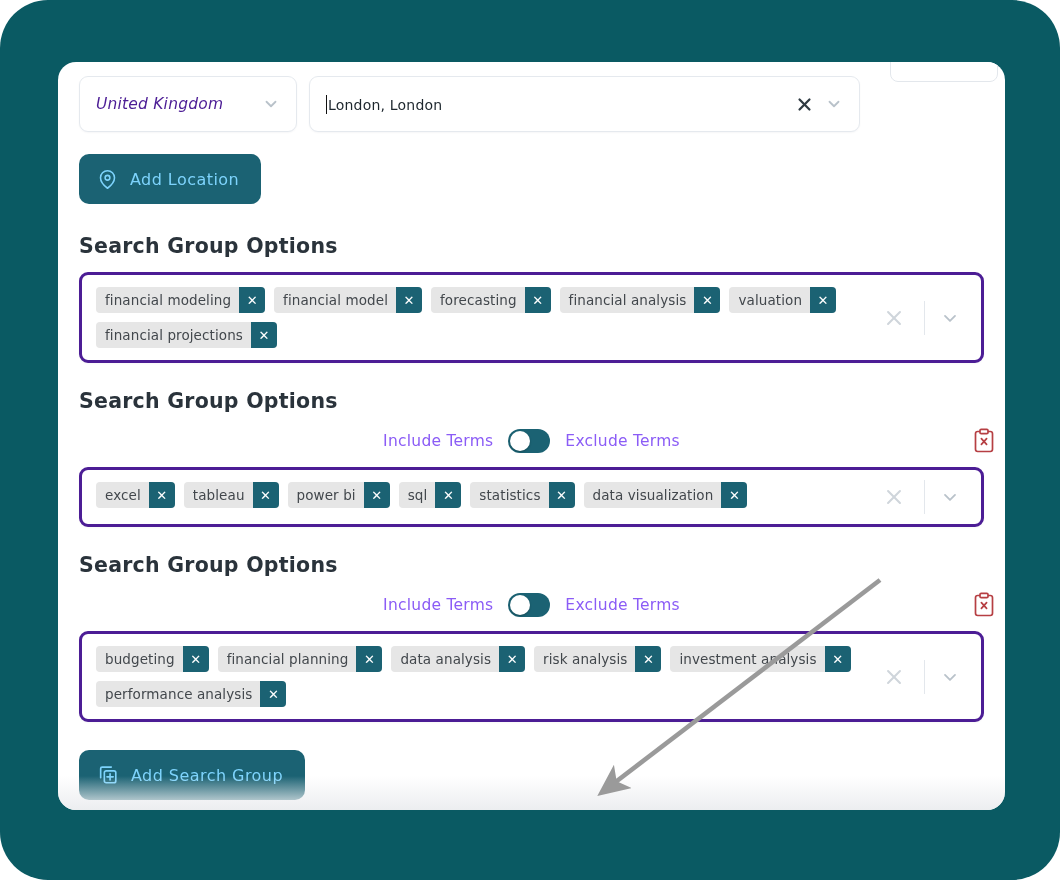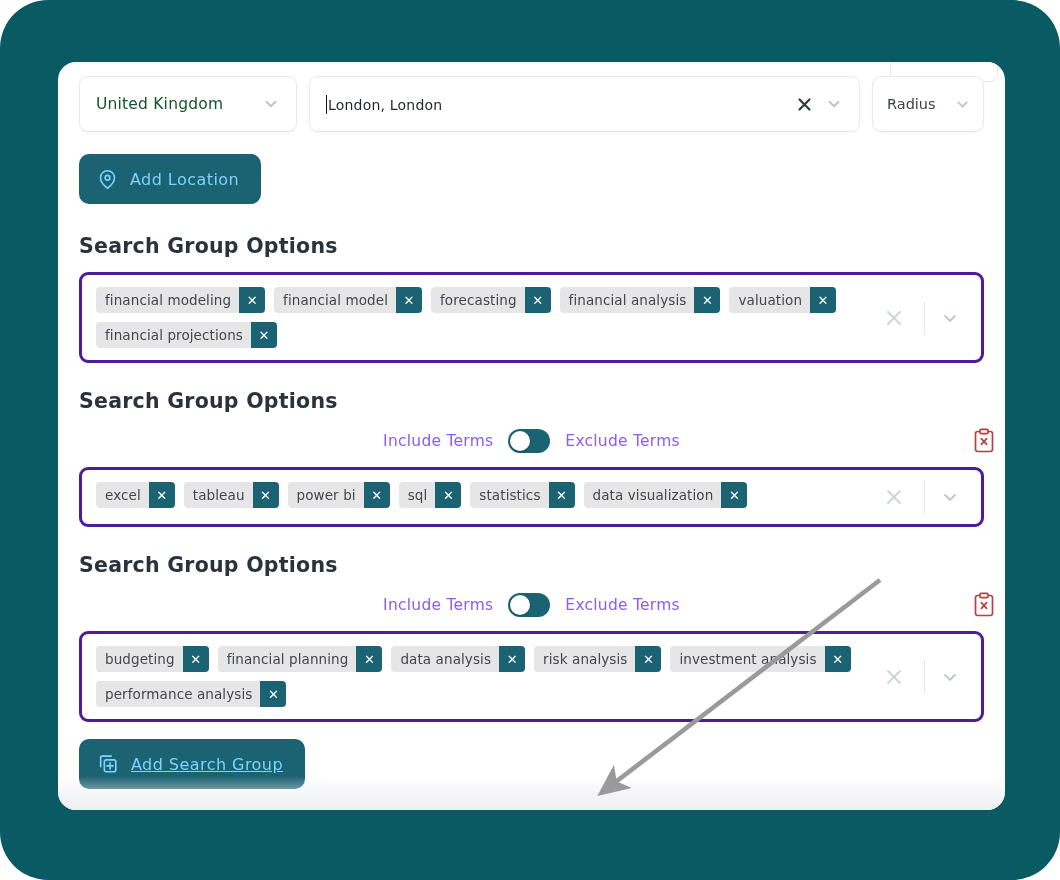--- a/index.html
+++ b/index.html
@@ -64,21 +64,21 @@
     align-items: center;
     box-shadow: 0 1px 2px rgba(16,24,40,.04);
   }
   .country-select {
     width: 218px;
     padding: 0 14px 0 16px;
     justify-content: space-between;
     cursor: pointer;
   }
   .country-select .label {
-    font-size: 15.5px; color: #14532d; letter-spacing: .2px;
+    font-size: 15.5px; color: #4c1d95; letter-spacing: .2px; font-style: italic;
   }
   .city-input {
     width: 551px;
     padding: 0 14px 0 16px;
     justify-content: space-between;
     gap: 6px;
   }
   .city-input .val {
     flex: 1;
     font-size: 14px; color: #1d262d; letter-spacing: .2px;
@@ -281,28 +281,20 @@
                 <line x1="19" y1="5" x2="5" y2="19"></line>
               </svg>
           </span>
           <span class="chev">
             <svg width="18" height="18" viewBox="0 0 24 24" fill="none" stroke="currentColor" stroke-width="2.4" stroke-linecap="round" stroke-linejoin="round">
                 <polyline points="6 9 12 15 18 9"></polyline>
               </svg>
           </span>
         </div>
 
-        <div class="ctl radius-select">
-          <span class="label">Radius</span>
-          <span class="chev">
-            <svg width="17" height="17" viewBox="0 0 24 24" fill="none" stroke="currentColor" stroke-width="2.4" stroke-linecap="round" stroke-linejoin="round">
-                <polyline points="6 9 12 15 18 9"></polyline>
-              </svg>
-          </span>
-        </div>
 
       </div>
 
       
       <button class="btn-teal">
         <span>
           <svg width="21" height="21" viewBox="0 0 24 24" fill="none" stroke="currentColor" stroke-width="1.8" stroke-linecap="round" stroke-linejoin="round">
               <path d="M20 10c0 6-8 12-8 12s-8-6-8-12a8 8 0 0 1 16 0z"></path>
               <circle cx="12" cy="10" r="2.7"></circle>
             </svg>
@@ -475,21 +467,21 @@
                   </svg>
                 </span>
               </div>
             </div>
           </div>
         </div>
 
       
       
 
-    <button class="btn-teal" id="add-group-btn" style="margin-top: 17px; text-decoration: underline;">
+    <button class="btn-teal" id="add-group-btn" style="margin-top: 28px;">
         <span>
           <svg width="22" height="22" viewBox="0 0 24 24" fill="none" stroke="currentColor" stroke-width="1.8" stroke-linecap="round" stroke-linejoin="round">
               <path d="M4 15V5a1.6 1.6 0 0 1 1.6-1.6h10"></path>
               <rect x="8" y="7.5" width="12.5" height="13" rx="2"></rect>
               <line x1="14.25" y1="10.6" x2="14.25" y2="17.4"></line>
               <line x1="10.85" y1="14" x2="17.65" y2="14"></line>
             </svg>
         </span>
         <span>Add Search Group</span>
       </button></div>

